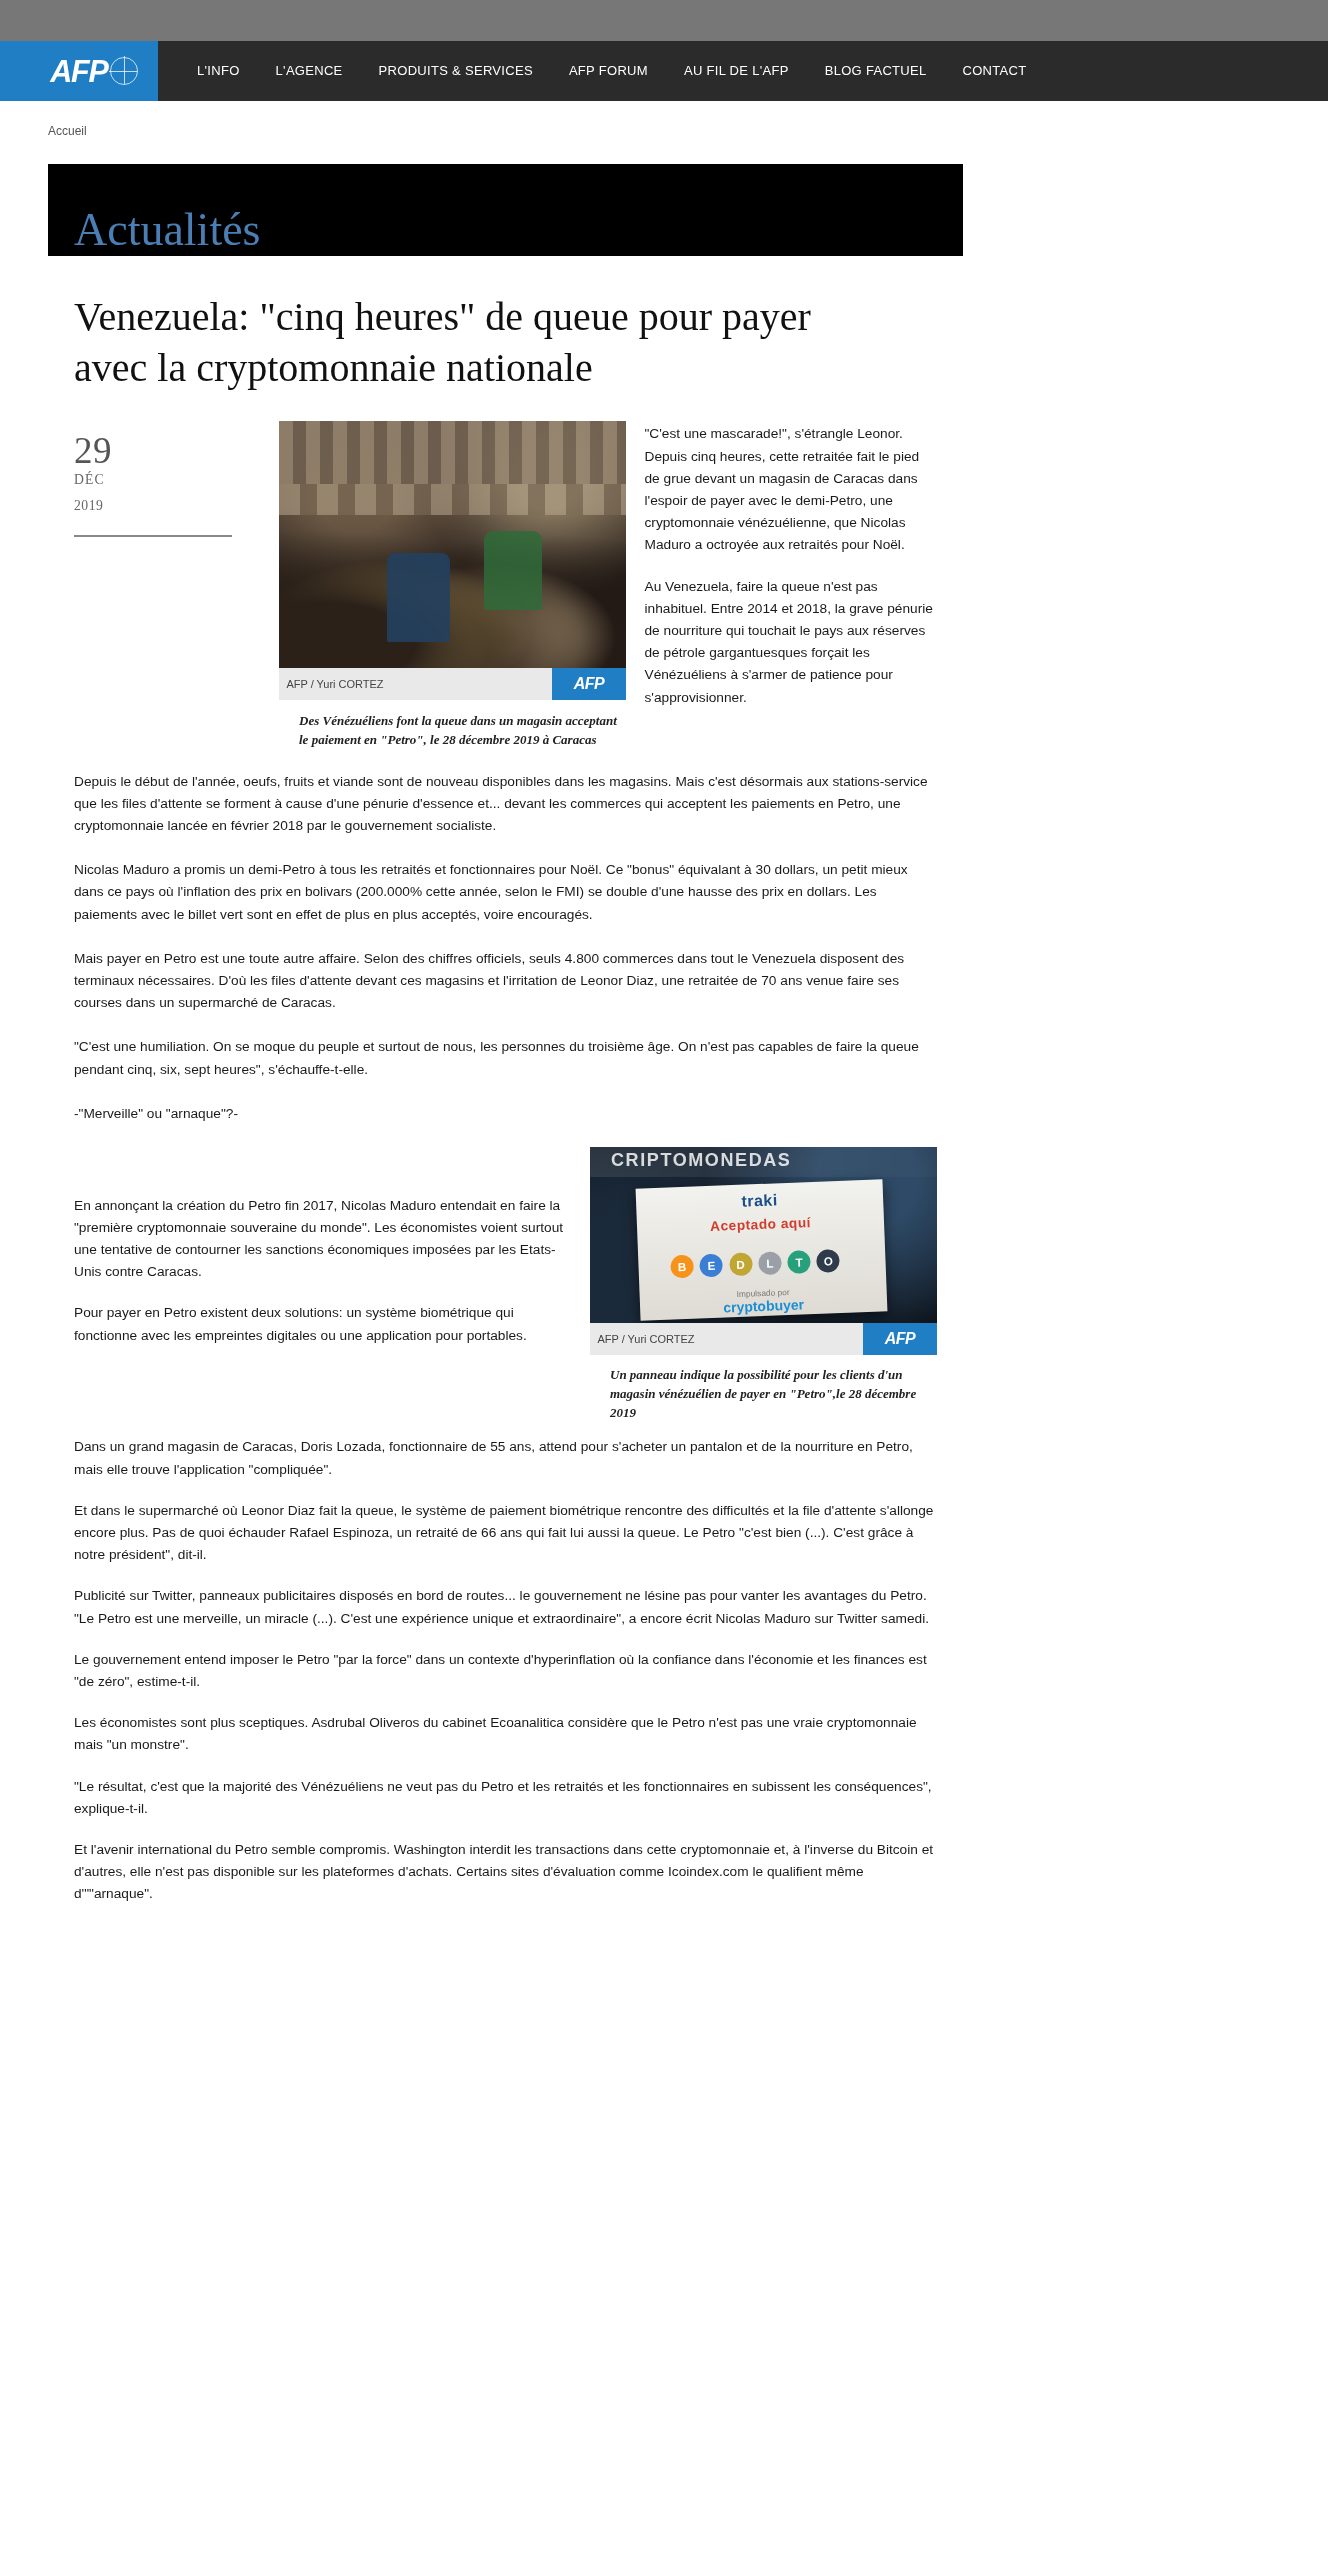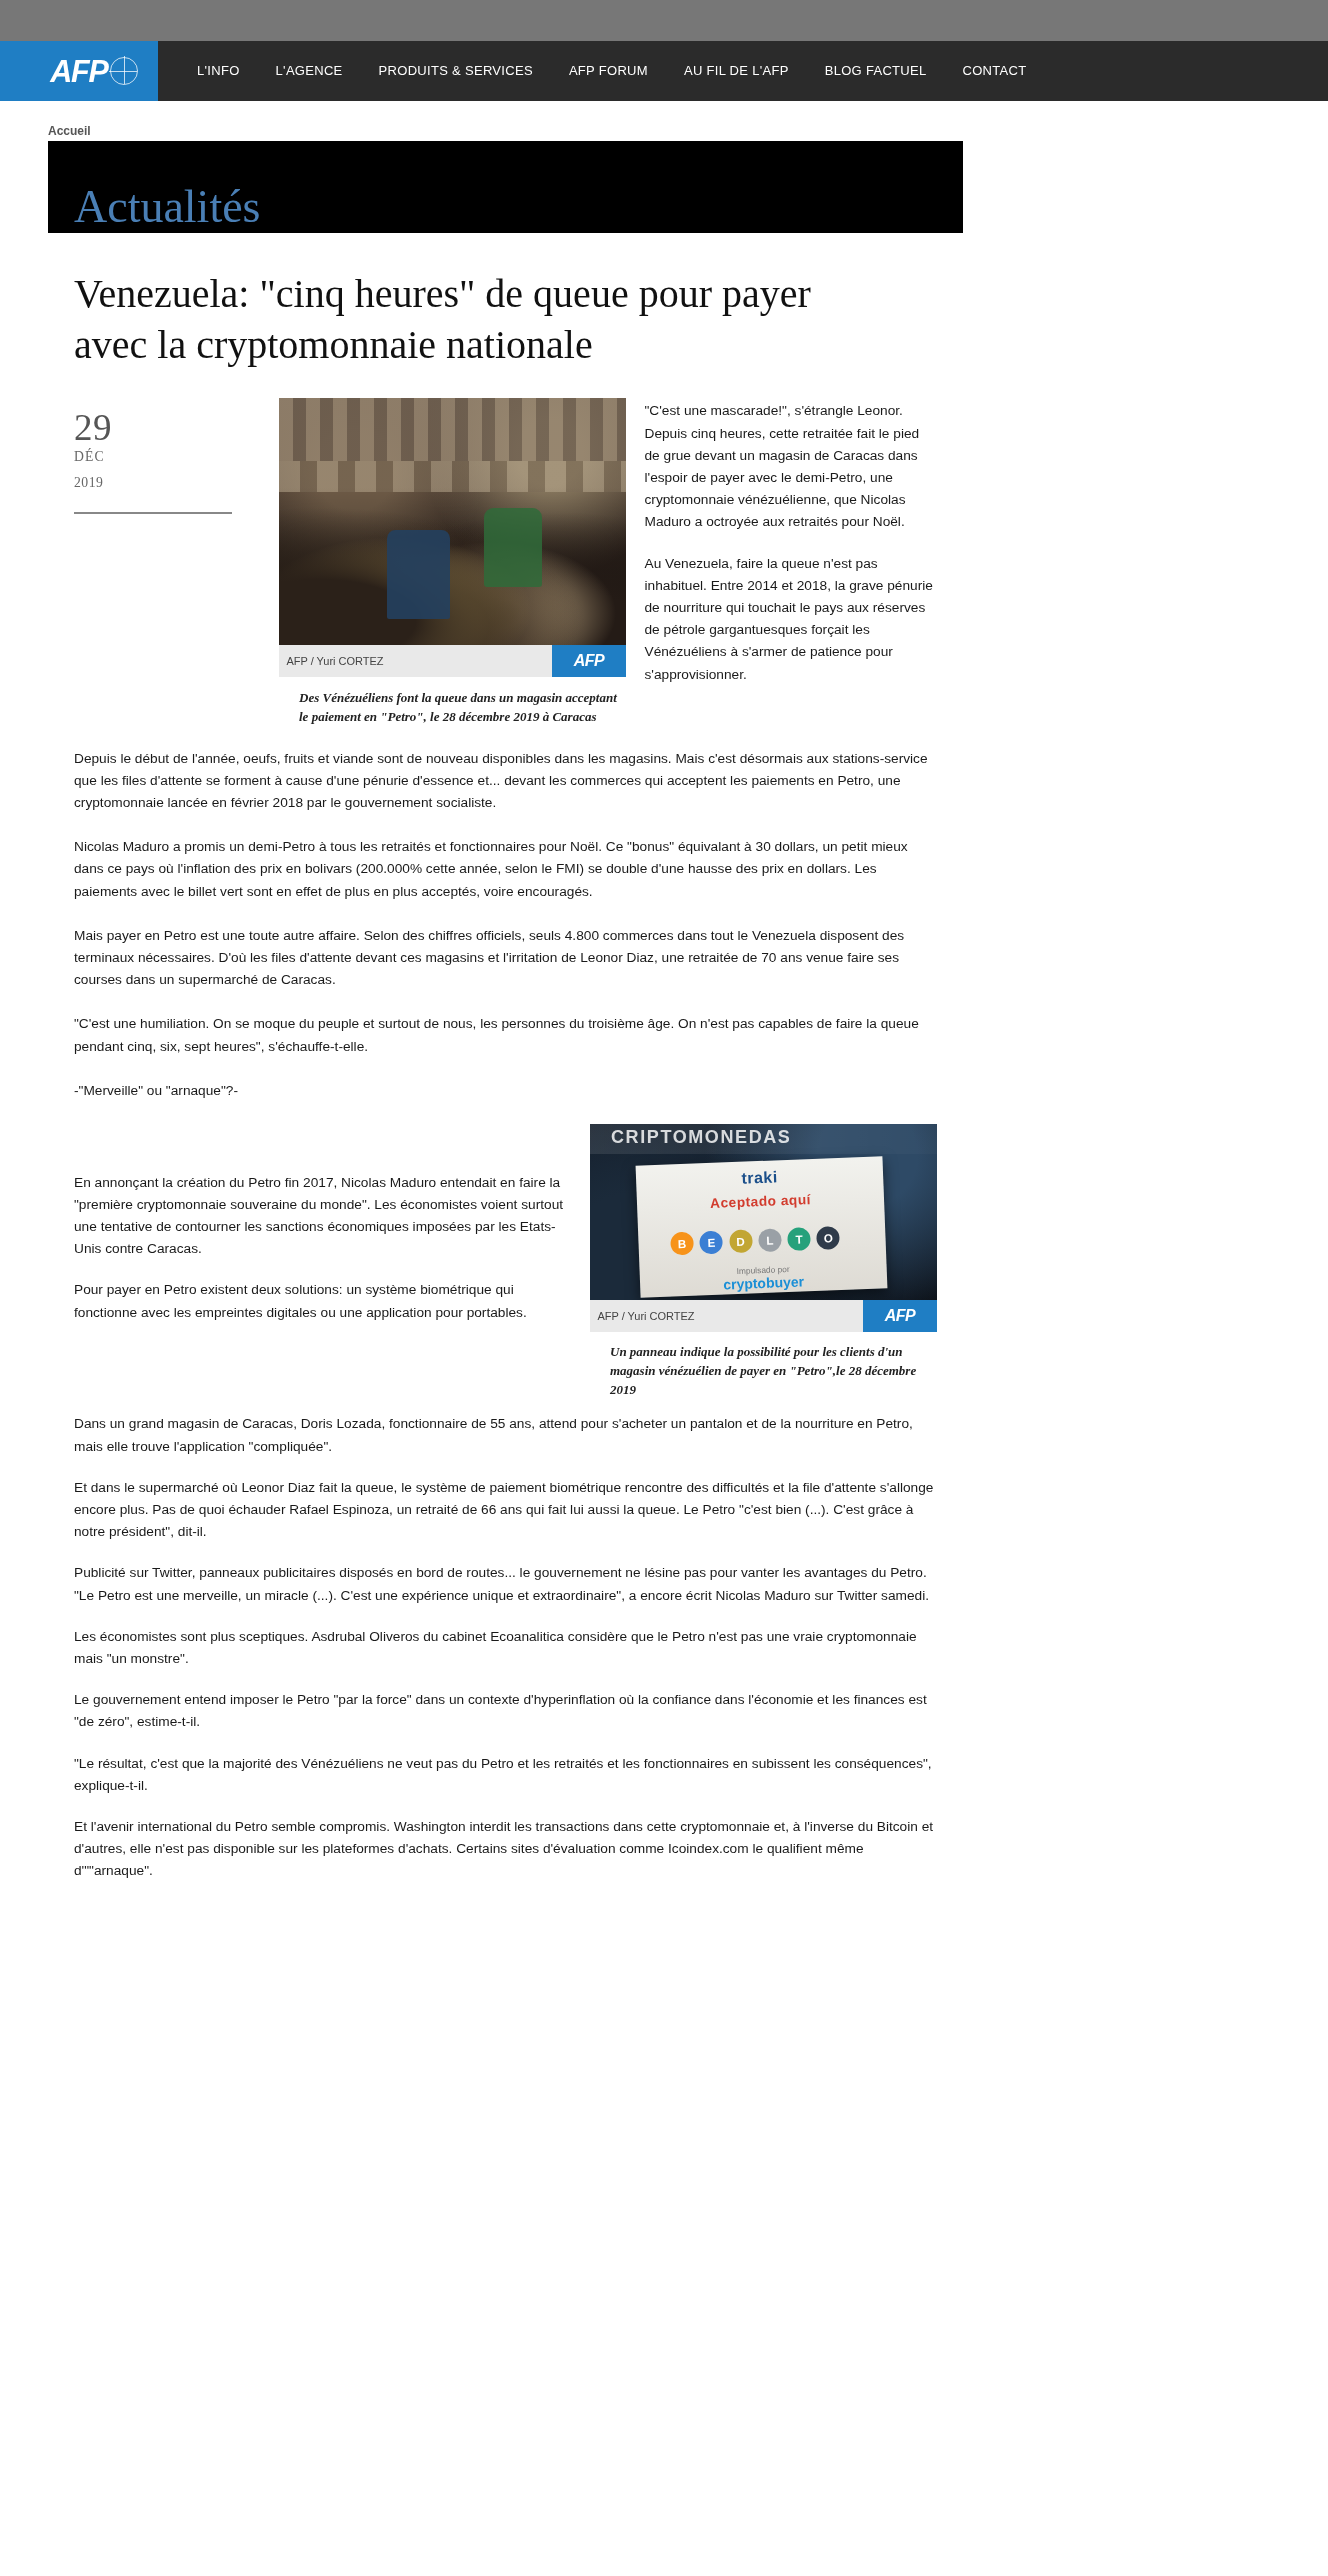--- a/index.html
+++ b/index.html
@@ -92,23 +92,22 @@
     letter-spacing: 0.3px;
     padding: 0 18px;
     line-height: 60px;
     white-space: nowrap;
     text-transform: uppercase;
     cursor: pointer;
   }
 
   
   .breadcrumb-wrap {
-    padding: 23px 0 3px 48px;
+    padding: 23px 0 26px 48px;
     background: #ffffff;
-    font-weight: bold;
   }
   .breadcrumb {
     font-size: 12px;
     color: #555555;
   }
 
   
   .content {
     width: 947px;
     margin: 0 auto 0 48px;
@@ -469,21 +468,21 @@
           <span class="afp-badge">AFP</span>
         </div>
         <div class="fig-caption2">Un panneau indique la possibilité pour les clients d'un magasin vénézuélien de payer en "Petro",le 28 décembre 2019</div>
       </div>
     </div>
 
     <div class="tail">
       <p class="body">Dans un grand magasin de Caracas, Doris Lozada, fonctionnaire de 55 ans, attend pour s'acheter un pantalon et de la nourriture en Petro, mais elle trouve l'application "compliquée".</p>
       <p class="body">Et dans le supermarché où Leonor Diaz fait la queue, le système de paiement biométrique rencontre des difficultés et la file d'attente s'allonge encore plus. Pas de quoi échauder Rafael Espinoza, un retraité de 66 ans qui fait lui aussi la queue. Le Petro "c'est bien (...). C'est grâce à notre président", dit-il.</p>
       <p class="body">Publicité sur Twitter, panneaux publicitaires disposés en bord de routes... le gouvernement ne lésine pas pour vanter les avantages du Petro. "Le Petro est une merveille, un miracle (...). C'est une expérience unique et extraordinaire", a encore écrit Nicolas Maduro sur Twitter samedi.</p>
+      <p class="body">Le gouvernement entend imposer le Petro "par la force" dans un contexte d'hyperinflation où la confiance dans l'économie et les finances est "de zéro", estime-t-il.</p>
       <p class="body">Les économistes sont plus sceptiques. Asdrubal Oliveros du cabinet Ecoanalitica considère que le Petro n'est pas une vraie cryptomonnaie mais "un monstre".</p>
-      <p class="body">Le gouvernement entend imposer le Petro "par la force" dans un contexte d'hyperinflation où la confiance dans l'économie et les finances est "de zéro", estime-t-il.</p>
       <p class="body">"Le résultat, c'est que la majorité des Vénézuéliens ne veut pas du Petro et les retraités et les fonctionnaires en subissent les conséquences", explique-t-il.</p>
       <p class="body">Et l'avenir international du Petro semble compromis. Washington interdit les transactions dans cette cryptomonnaie et, à l'inverse du Bitcoin et d'autres, elle n'est pas disponible sur les plateformes d'achats. Certains sites d'évaluation comme Icoindex.com le qualifient même d'""arnaque".</p>
     </div>
 
   </div>
 </div>
 
 
 </body></html>

